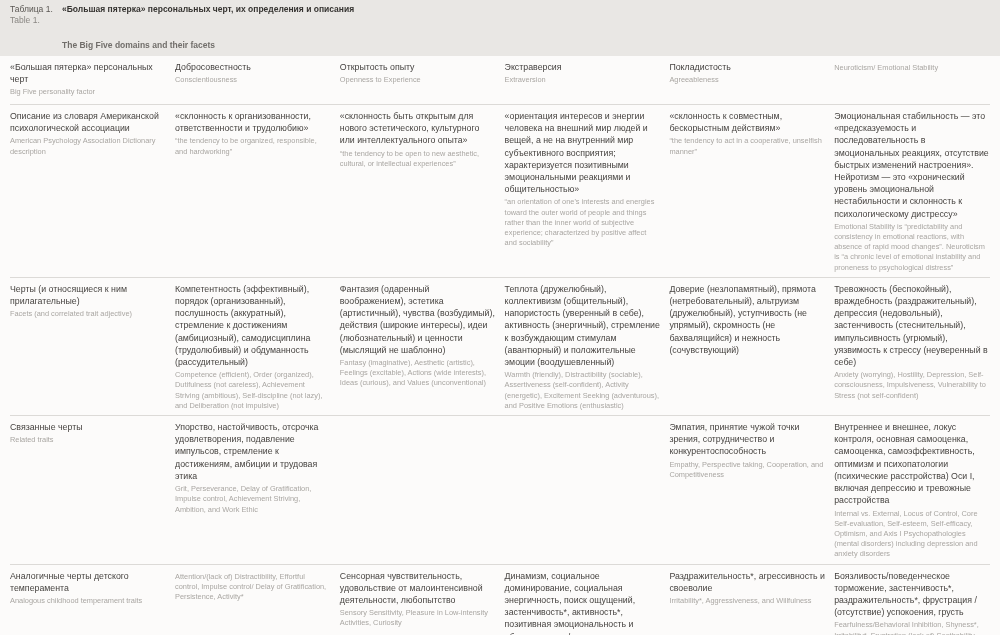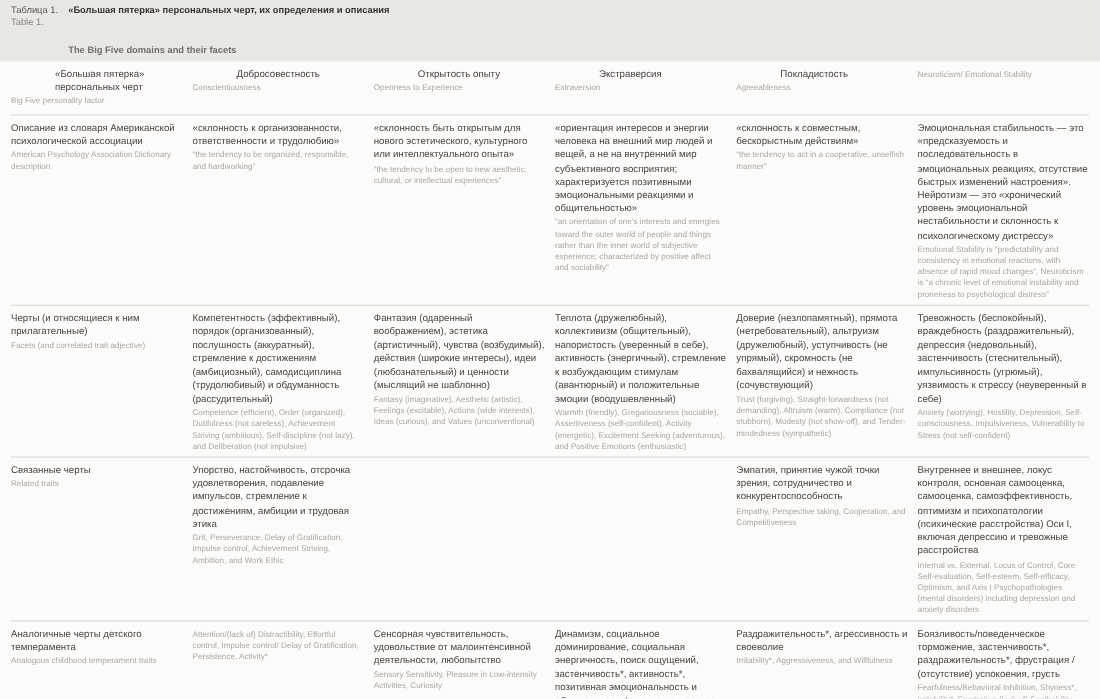--- a/index.html
+++ b/index.html
@@ -29,21 +29,21 @@
     padding:5px 0 4px;
   }
   .row.hdr      { min-height:49px; }
   .row.r-desc   { min-height:150px; }
   .row.r-facets { min-height:127px; }
   .row.r-rel    { min-height:128px; }
   .row.r-child  { min-height:108px; border-bottom:1px solid #d6d4d1; }
 
   .ru { font-size:8.8px; line-height:12.2px; color:#474441; overflow-wrap:break-word; }
   .en { font-size:7.4px; line-height:10.2px; color:#a9a6a2; margin-top:2px; overflow-wrap:break-word; }
-  .hdr .ru { color:#454240;margin-left:40px; }
+  .hdr .ru { color:#454240; }
 </style>
 </head>
 <body>
 
 <div class="page">
 
   <div class="title-bar">
     <div class="title-line">
       <span class="title-label">Таблица 1.</span>
       <span class="title-text-ru">«Большая пятерка» персональных черт, их определения и описания</span>
@@ -117,25 +117,24 @@
       <div class="cell">
         <div class="ru">Компетентность (эффективный), порядок (организованный), послушность (аккуратный), стремление к достижениям (амбициозный), самодисциплина (трудолюбивый) и обдуманность (рассудительный)</div>
         <div class="en">Competence (efficient), Order (organized), Dutifulness (not careless), Achievement Striving (ambitious), Self-discipline (not lazy), and Deliberation (not impulsive)</div>
       </div>
       <div class="cell">
         <div class="ru">Фантазия (одаренный воображением), эстетика (артистичный), чувства (возбудимый), действия (широкие интересы), идеи (любознательный) и ценности (мыслящий не шаблонно)</div>
         <div class="en">Fantasy (imaginative), Aesthetic (artistic), Feelings (excitable), Actions (wide interests), Ideas (curious), and Values (unconventional)</div>
       </div>
       <div class="cell">
         <div class="ru">Теплота (дружелюбный), коллективизм (общительный), напористость (уверенный в себе), активность (энергичный), стремление к возбуждающим стимулам (авантюрный) и положительные эмоции (воодушевленный)</div>
-        <div class="en">Warmth (friendly), Gregariousness (sociable), Assertiveness (self-confident), Activity (energetic), Excitement Seeking (adventurous), and Positive Emotions (enthusiastic)</div>
+        <div class="en">Warmth (friendly), Distractibility (sociable), Assertiveness (self-confident), Activity (energetic), Excitement Seeking (adventurous), and Positive Emotions (enthusiastic)</div>
       </div>
       <div class="cell">
         <div class="ru">Доверие (незлопамятный), прямота (нетребовательный), альтруизм (дружелюбный), уступчивость (не упрямый), скромность (не бахвалящийся) и нежность (сочувствующий)</div>
-        <div class="en">Trust (forgiving), Straight-forwardness (not demanding), Altruism (warm), Compliance (not stubborn), Modesty (not show-off), and Tender-mindedness (sympathetic)</div>
       </div>
       <div class="cell">
         <div class="ru">Тревожность (беспокойный), враждебность (раздражительный), депрессия (недовольный), застенчивость (стеснительный), импульсивность (угрюмый), уязвимость к стрессу (неуверенный в себе)</div>
         <div class="en">Anxiety (worrying), Hostility, Depression, Self-consciousness, Impulsiveness, Vulnerability to Stress (not self-confident)</div>
       </div>
     </div>
 
     <div class="row r-rel">
       <div class="cell">
         <div class="ru">Связанные черты</div>

